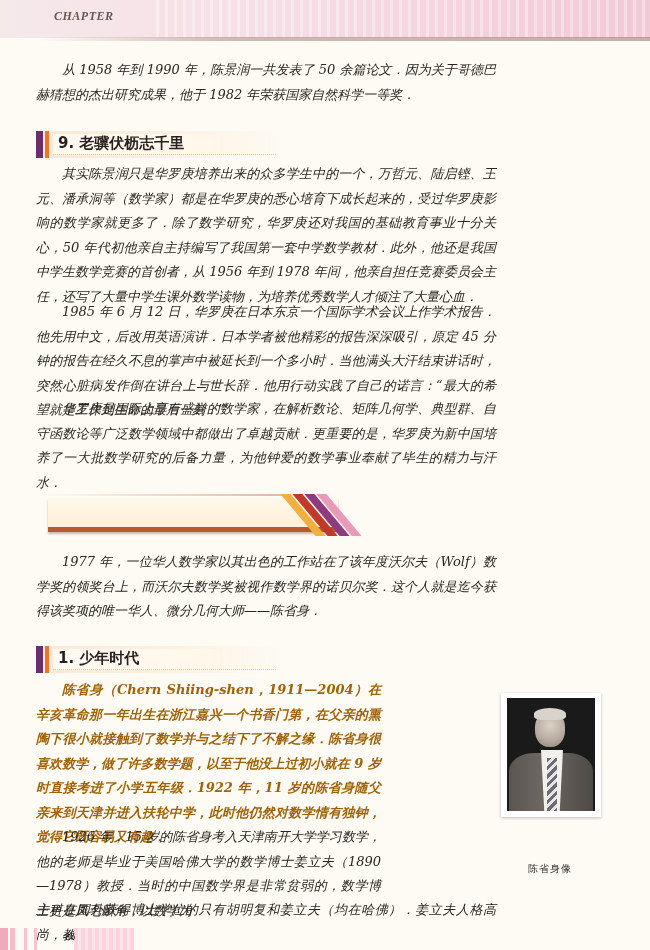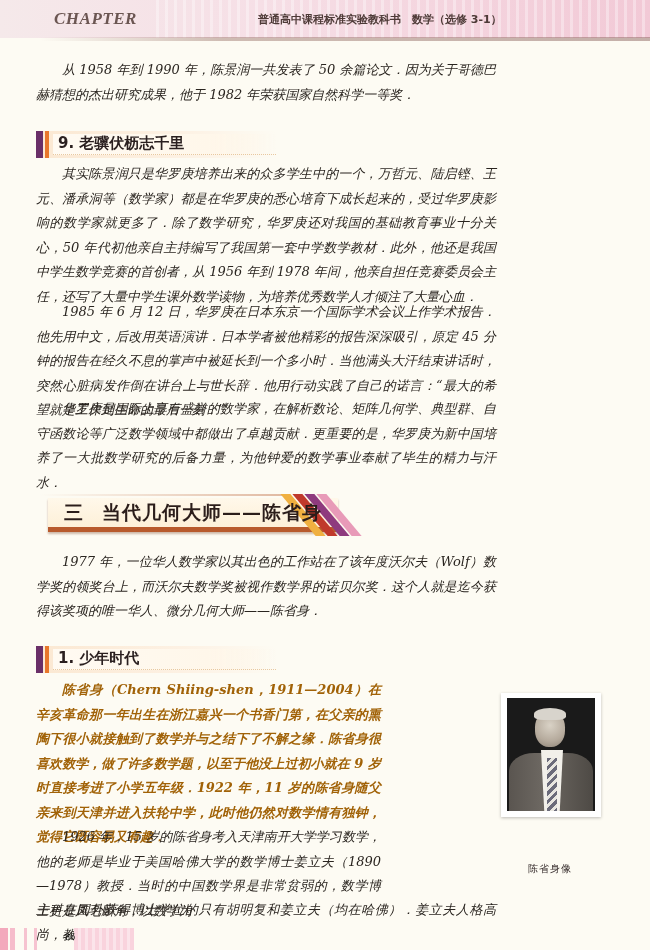--- a/index.html
+++ b/index.html
@@ -18,21 +18,21 @@
       content: ""; position: absolute; left: 40px; right: 0; bottom: -3px; height: 4px;
       background: linear-gradient(90deg, rgba(150,110,100,0.0), rgba(150,110,100,0.45) 30%, rgba(140,100,95,0.5));
     }
     .header-stripes {
       position: absolute; left: 150px; top: 0; width: 500px; height: 38px;
       background: repeating-linear-gradient(90deg, rgba(255,255,255,0.0) 0 6px, rgba(255,255,255,0.35) 6px 9px);
     }
     .chapter-label {
       position: absolute; left: 54px; top: 9px;
       font-family: "Liberation Serif", serif; font-style: italic; font-weight: bold;
-      font-size: 17px; color: #6b5652; letter-spacing: 0.5px;
+      font-size: 12px; color: #6b5652; letter-spacing: 0.5px;
     }
     .book-title {
       position: absolute; left: 258px; top: 12px;
       font-family: "DejaVu Sans", sans-serif; font-weight: bold; font-size: 11px; color: #4d3a37;
     }
 
     .para {
       position: absolute; left: 36px; width: 458px;
       font-size: 13px; line-height: 24.5px; text-align: justify; text-indent: 2em; font-style: italic;
     }
@@ -117,21 +117,20 @@
       position: absolute; left: 65px; top: 931px;
       font-family: "Liberation Serif", serif; font-size: 10px; color: #000000;
     }
   </style>
 </head>
 <body>
 
 <div class="header-band">
   <div class="header-stripes"></div>
   <span class="chapter-label">CHAPTER</span>
-  <span class="book-title">普通高中课程标准实验教科书　数学（选修 3-1）</span>
 </div>
 
 <p class="para full" style="top:58px;">从 1958 年到 1990 年，陈景润一共发表了 50 余篇论文．因为关于哥德巴赫猜想的杰出研究成果，他于 1982 年荣获国家自然科学一等奖．</p>
 
 <div class="sub-heading" style="top:131px;">
   <div class="bar1"></div>
   <div class="bar2"></div>
   <div class="inner"></div>
   <span class="text">9. 老骥伏枥志千里</span>
 </div>
@@ -140,23 +139,20 @@
 <p class="para full" style="top:300px;">1985 年 6 月 12 日，华罗庚在日本东京一个国际学术会议上作学术报告．他先用中文，后改用英语演讲．日本学者被他精彩的报告深深吸引，原定 45 分钟的报告在经久不息的掌声中被延长到一个多小时．当他满头大汗结束讲话时，突然心脏病发作倒在讲台上与世长辞．他用行动实践了自己的诺言：“最大的希望就是工作到生命的最后一刻．”</p>
 <p class="para full" style="top:397px;">华罗庚是国际上享有盛誉的数学家，在解析数论、矩阵几何学、典型群、自守函数论等广泛数学领域中都做出了卓越贡献．更重要的是，华罗庚为新中国培养了一大批数学研究的后备力量，为他钟爱的数学事业奉献了毕生的精力与汗水．</p>
 
 <div class="section-banner">
   <div class="topline"></div>
   <div class="base"></div>
   <div class="stripe" style="left:258px; background:#f0b040;"></div>
   <div class="stripe" style="left:270px; background:#c0392b;"></div>
   <div class="stripe" style="left:282px; background:#8e3a7e;"></div>
   <div class="stripe" style="left:294px; background:#e89ab8;"></div>
-  <span class="text">
-    <span class="num">三</span><span>当代几何大师——陈省身</span>
-  </span>
 </div>
 
 <p class="para full" style="top:550px;">1977 年，一位华人数学家以其出色的工作站在了该年度沃尔夫（Wolf）数学奖的领奖台上，而沃尔夫数学奖被视作数学界的诺贝尔奖．这个人就是迄今获得该奖项的唯一华人、微分几何大师——陈省身．</p>
 
 <div class="sub-heading" style="top:646px;">
   <div class="bar1"></div>
   <div class="bar2"></div>
   <div class="inner"></div>
   <span class="text">1. 少年时代</span>
 </div>

